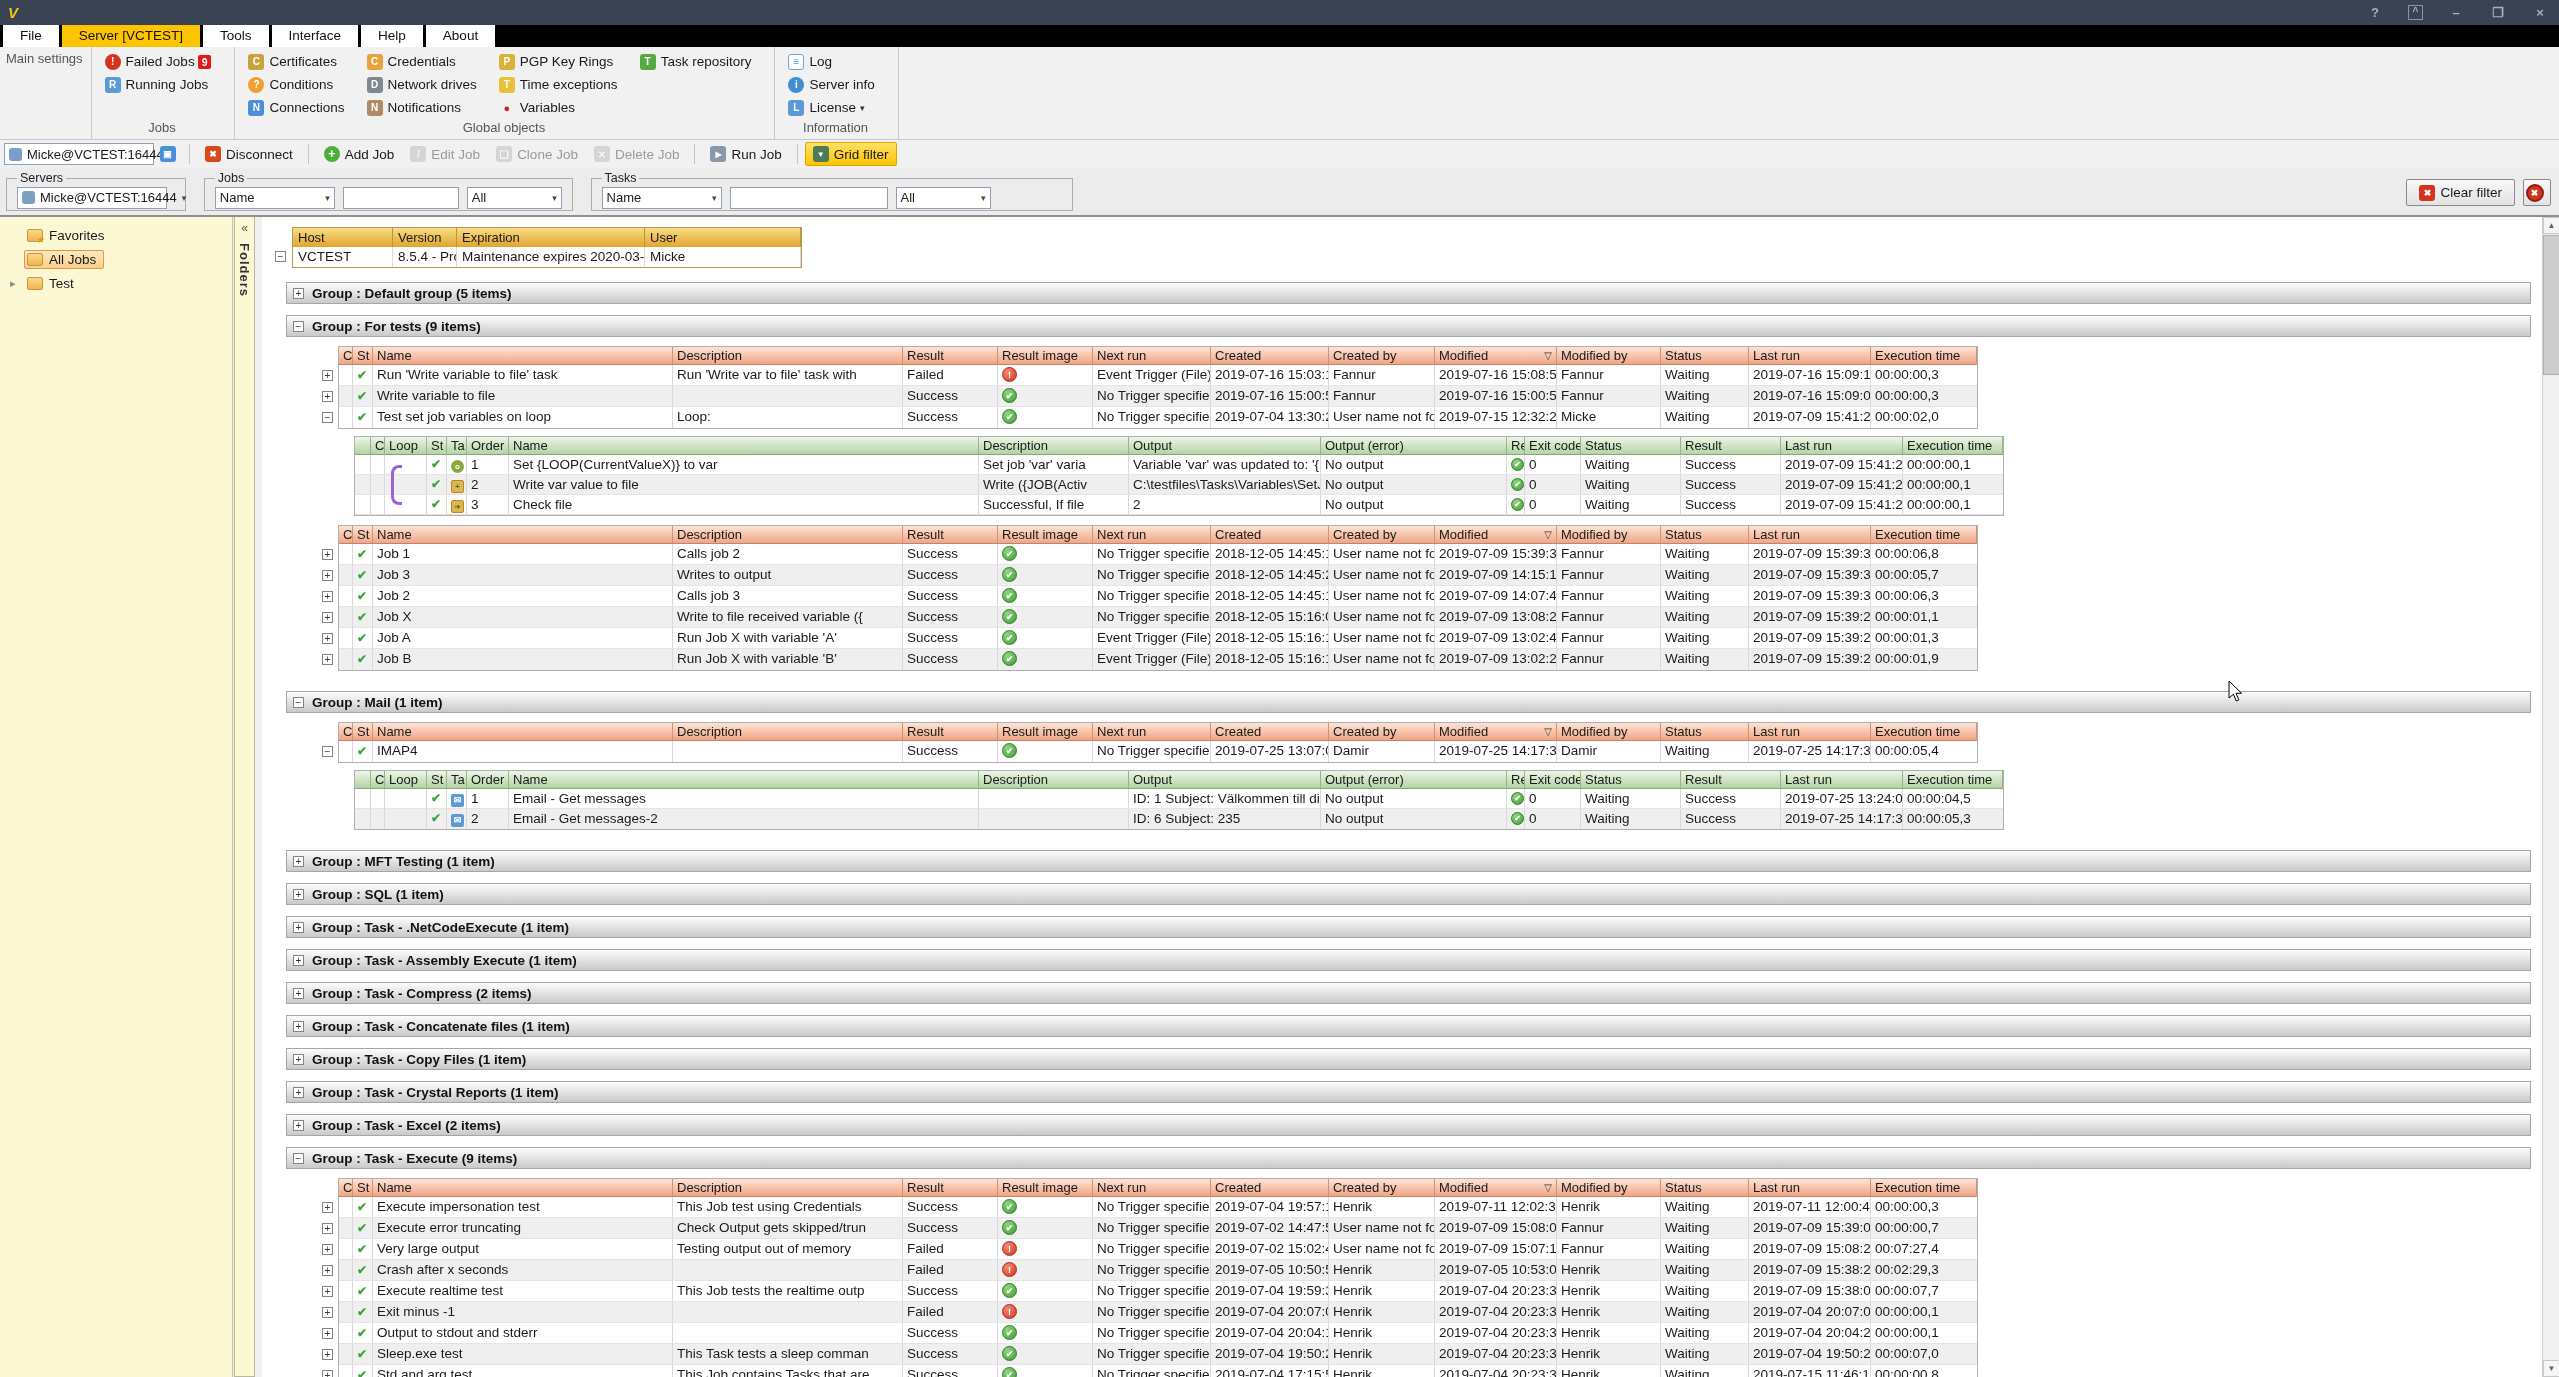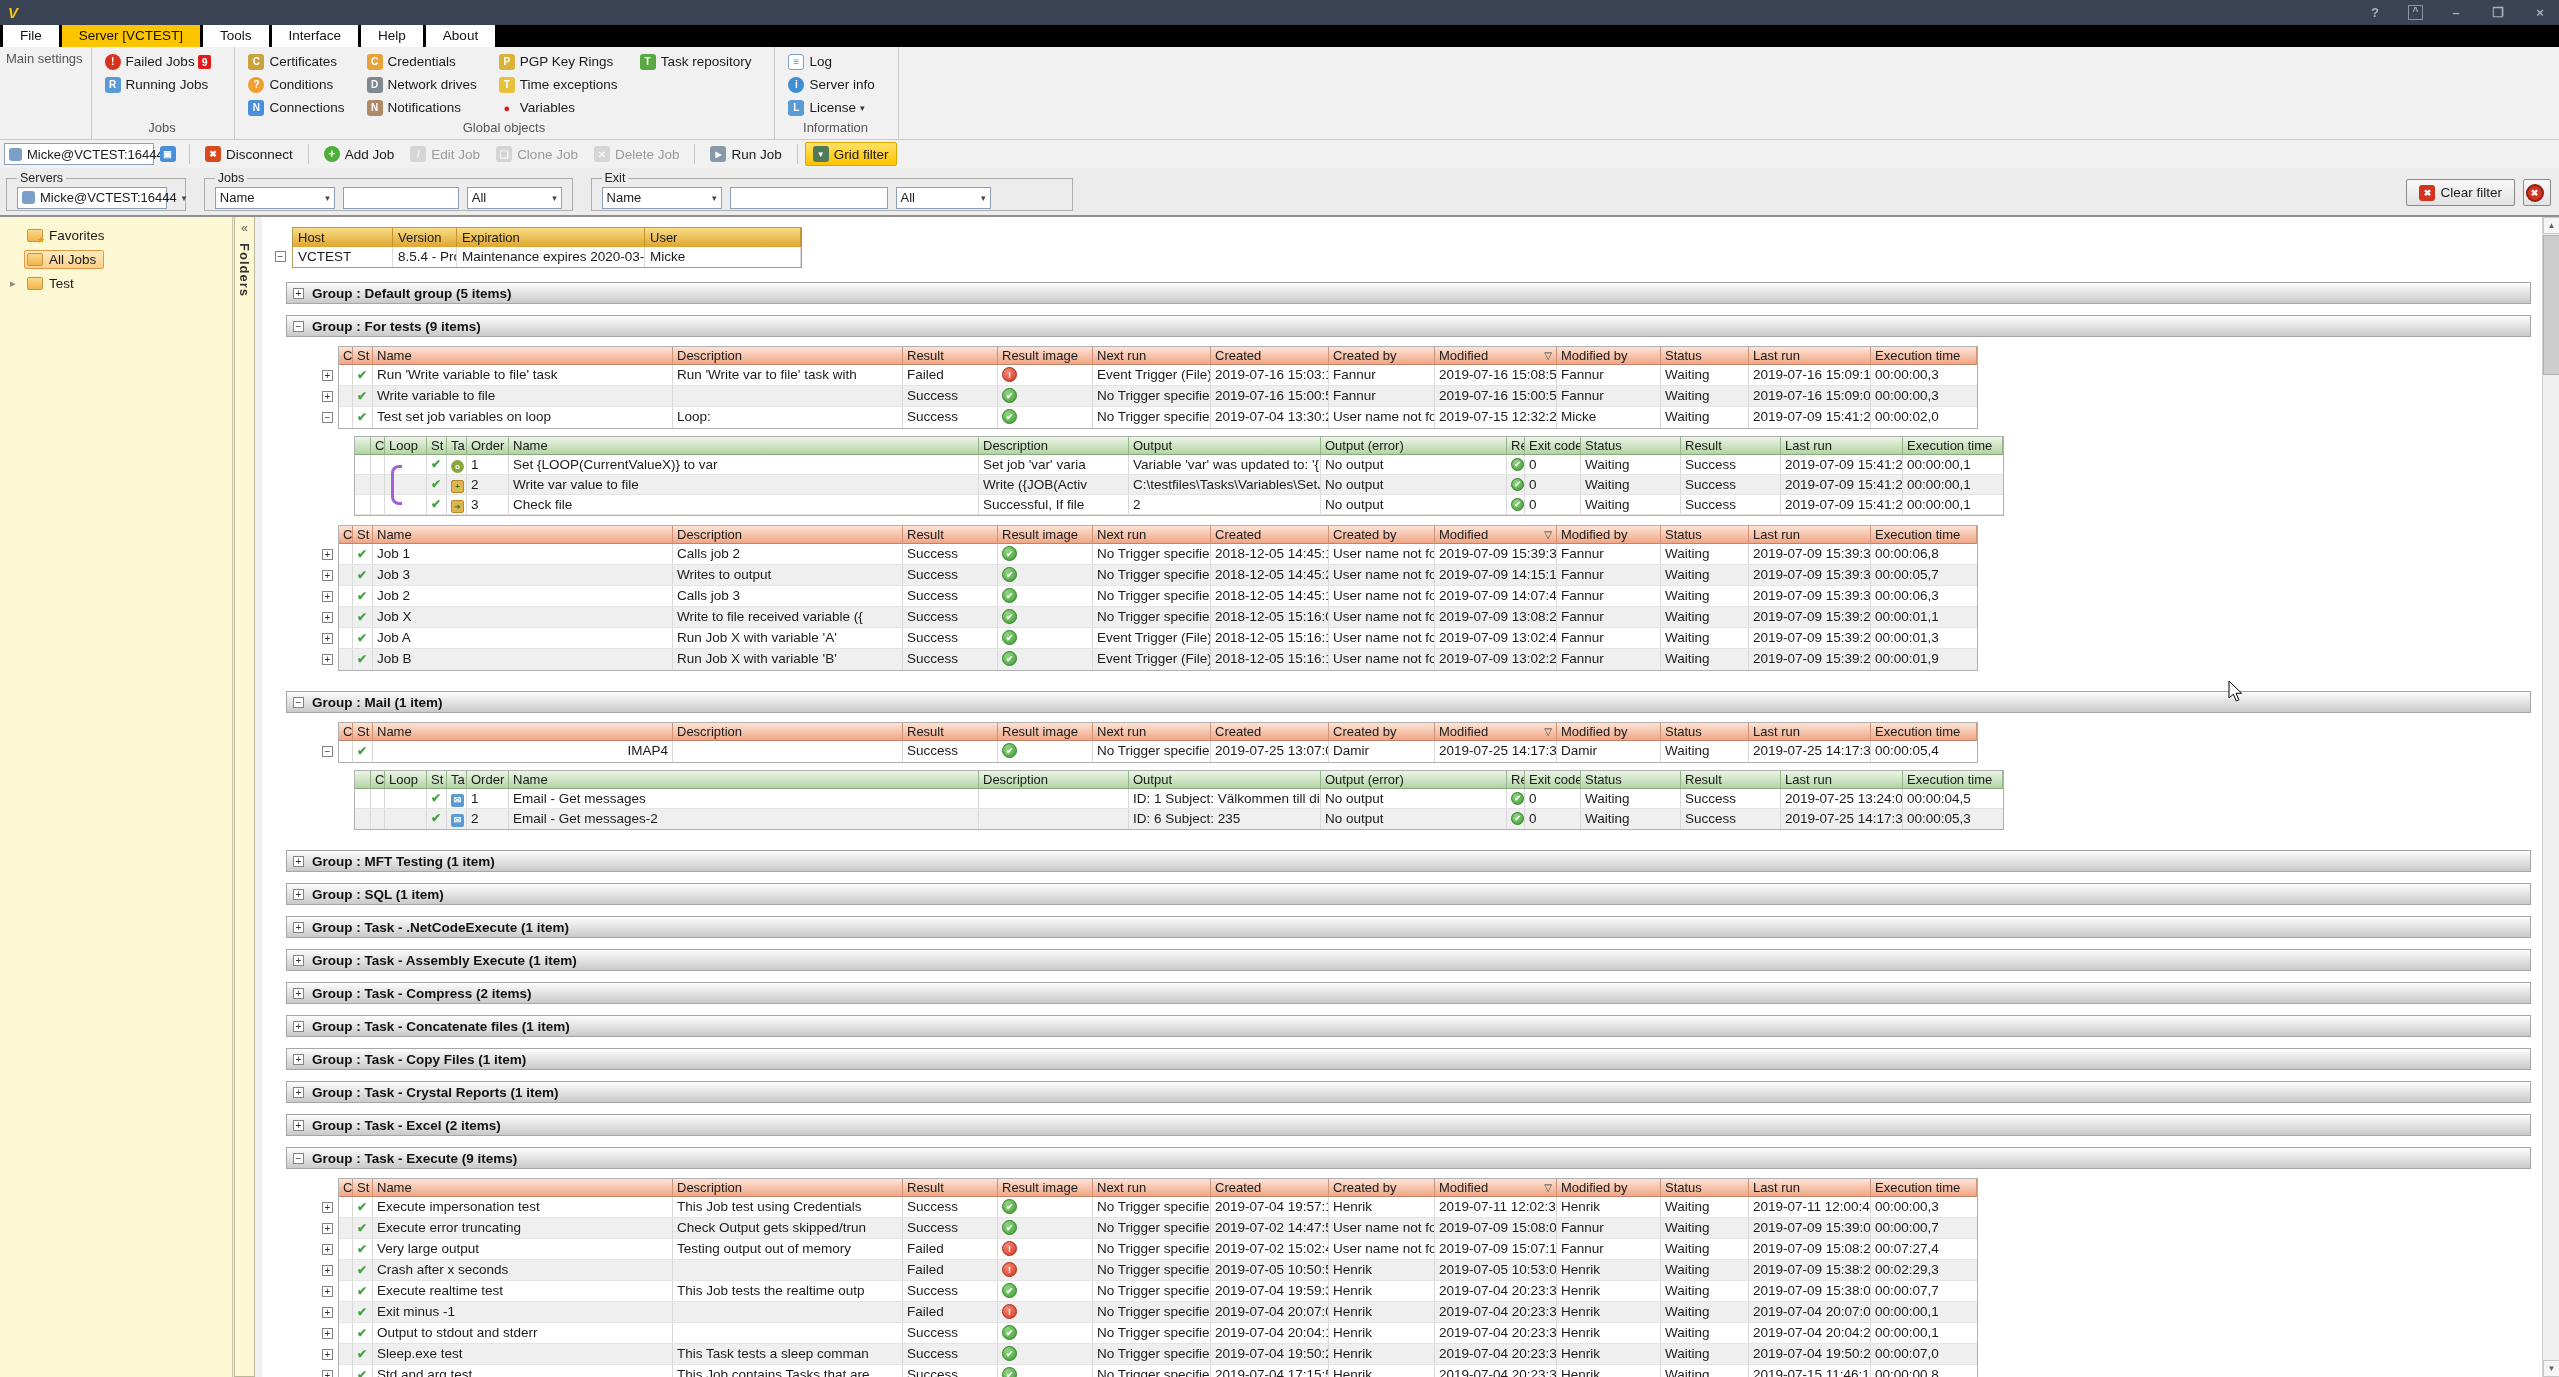--- a/index.html
+++ b/index.html
@@ -338,21 +338,21 @@
       <span>Name</span>
       <span class="arr" data-name="chevron-down-icon">▾</span>
     </div>
     <input class="fi" data-name="jobs-filter-input" value="" style="">
     <div class="combo w95" data-name="jobs-filter-scope-select">
       <span>All</span>
       <span class="arr" data-name="chevron-down-icon">▾</span>
     </div>
   </fieldset>
   <fieldset data-name="tasks-filter-group">
-    <legend data-name="tasks-filter-legend">Exit</legend>
+    <legend data-name="tasks-filter-legend">Tasks</legend>
     <div class="combo w120" data-name="tasks-filter-field-select">
       <span>Name</span>
       <span class="arr" data-name="chevron-down-icon">▾</span>
     </div>
     <input class="fi" data-name="tasks-filter-input" value="" style="">
     <div class="combo w95" data-name="tasks-filter-scope-select">
       <span>All</span>
       <span class="arr" data-name="chevron-down-icon">▾</span>
     </div>
   </fieldset>
@@ -840,21 +840,21 @@
           <div class="vc" data-name="column-header-execution-time" style="width: 106px;">
             <div class="ht">Execution time</div>
           </div>
         </div>
         <div class="vrow" data-name="job-row">
           <div class="xbox out" data-name="collapse-row-box">−</div>
           <div class="vc" data-name="co-cell" style="width: 14px;"></div>
           <div class="vc" data-name="st-cell" style="width: 20px;">
             <div class="chk" data-name="job-active-check-icon">✔</div>
           </div>
-          <div class="vc" data-name="job-name-cell" style="width: 300px; text-align: right;">IMAP4</div>
+          <div class="vc" data-name="job-name-cell" style="width: 300px;">IMAP4</div>
           <div class="vc" data-name="description-cell" style="width: 230px;"></div>
           <div class="vc" data-name="result-cell" style="width: 95px;">Success</div>
           <div class="vc" data-name="result-image-cell" style="width: 95px;">
             <div class="rimg okc" data-name="success-result-icon">✔</div>
           </div>
           <div class="vc" data-name="next-run-cell" style="width: 118px;">No Trigger specified</div>
           <div class="vc" data-name="created-cell" style="width: 118px;">2019-07-25 13:07:06</div>
           <div class="vc" data-name="created-by-cell" style="width: 106px;">Damir</div>
           <div class="vc" data-name="modified-cell" style="width: 122px;">2019-07-25 14:17:32</div>
           <div class="vc" data-name="modified-by-cell" style="width: 104px;">Damir</div>

